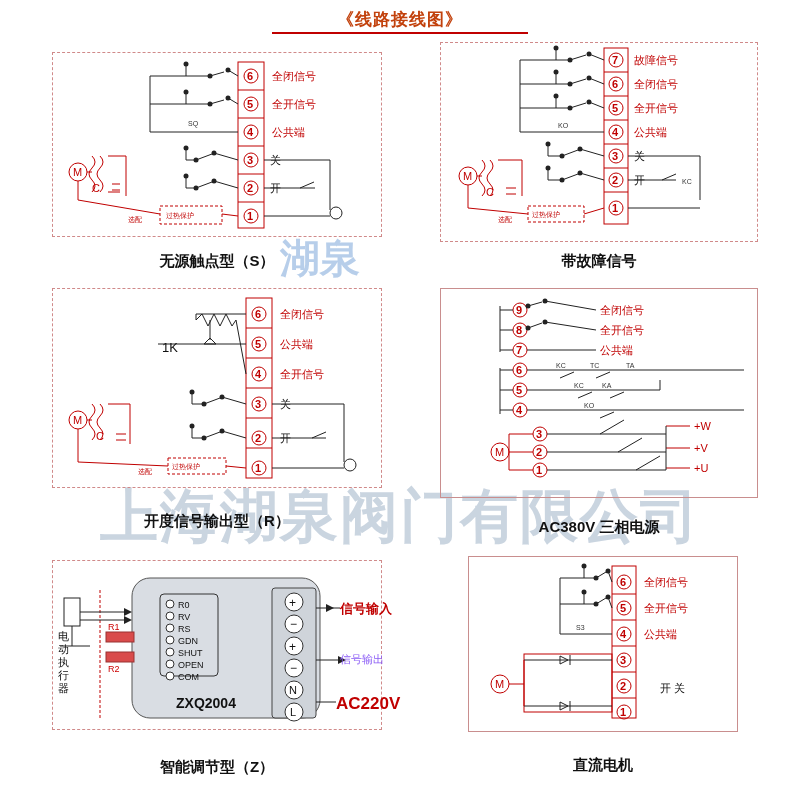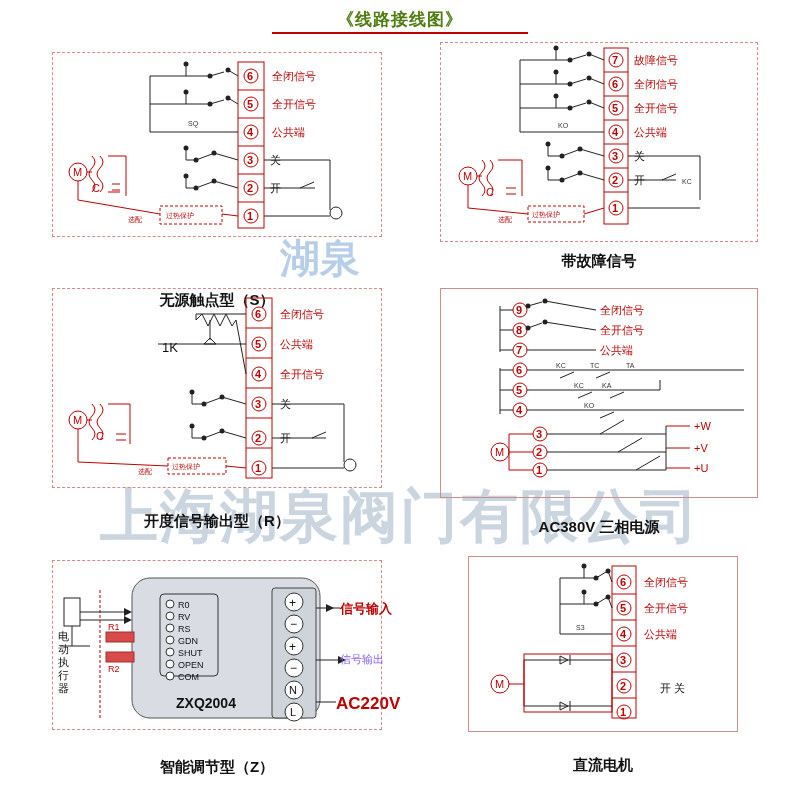--- a/index.html
+++ b/index.html
@@ -2,21 +2,21 @@
 <html><head>
 <meta charset="utf-8">
 <style>
   html,body{margin:0;padding:0;}
   body{width:800px;height:800px;background:#fff;font-family:"Liberation Sans","DejaVu Sans",sans-serif;overflow:hidden;position:relative;}
   .page{position:relative;width:800px;height:800px;}
 
   
   .title{
     position:absolute;left:0;top:8px;width:800px;text-align:center;
-    font-size:17px;font-weight:bold;color:#4d7c0f;letter-spacing:1px;
+    font-size:17px;font-weight:bold;color:#c2410c;letter-spacing:1px;
   }
   .title-underline{
     position:absolute;left:272px;top:32px;width:256px;height:2px;background:#c00000;
   }
 
   
   .wm-logo{
     position:absolute;left:280px;top:228px;width:240px;height:60px;
     color:#7da7d9;opacity:.55;font-size:40px;font-weight:bold;
     display:flex;align-items:center;gap:6px;pointer-events:none;
@@ -143,21 +143,21 @@
     <text x="166" y="218" class="tiny">过热保护</text>
     <text x="128" y="222" class="tiny">选配</text>
     <line x1="78" y1="200" x2="160" y2="214" class="ltred"></line>
     <line x1="222" y1="214" x2="238" y2="216" class="ltred"></line>
     <line x1="78" y1="181" x2="78" y2="200" class="ltred"></line>
 
     <text x="272" y="80" class="lbl">全闭信号</text>
     <text x="272" y="108" class="lbl">全开信号</text>
     <text x="272" y="136" class="lbl">公共端</text>
   </svg>
-  <div class="caption" style="left:52px;top:252px;width:330px;margin-top:39px;">无源触点型（S）</div>
+  <div class="caption" style="left:52px;top:252px;width:330px;">无源触点型（S）</div>
 
   <div class="panel" style="left:440px;top:42px;width:318px;height:200px;"></div>
   <svg width="800" height="800">
     <rect x="604" y="48" width="24" height="176" class="ltred"></rect>
     <line x1="604" y1="72" x2="628" y2="72" class="ltred"></line>
     <line x1="604" y1="96" x2="628" y2="96" class="ltred"></line>
     <line x1="604" y1="120" x2="628" y2="120" class="ltred"></line>
     <line x1="604" y1="144" x2="628" y2="144" class="ltred"></line>
     <line x1="604" y1="168" x2="628" y2="168" class="ltred"></line>
     <line x1="604" y1="192" x2="628" y2="192" class="ltred"></line>

